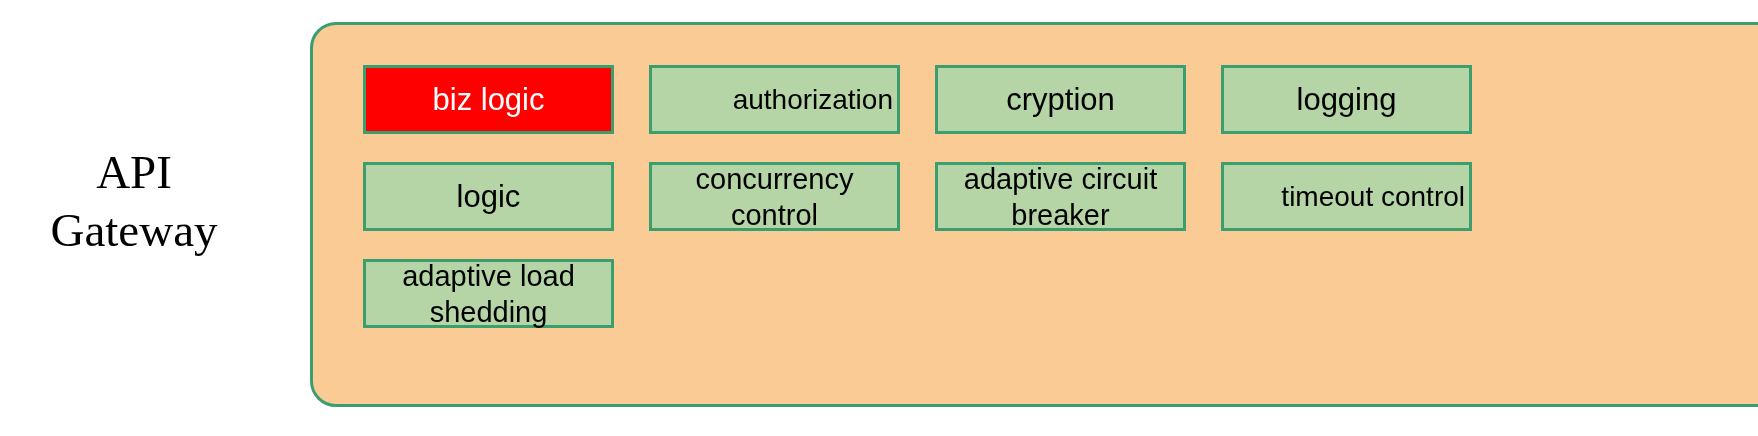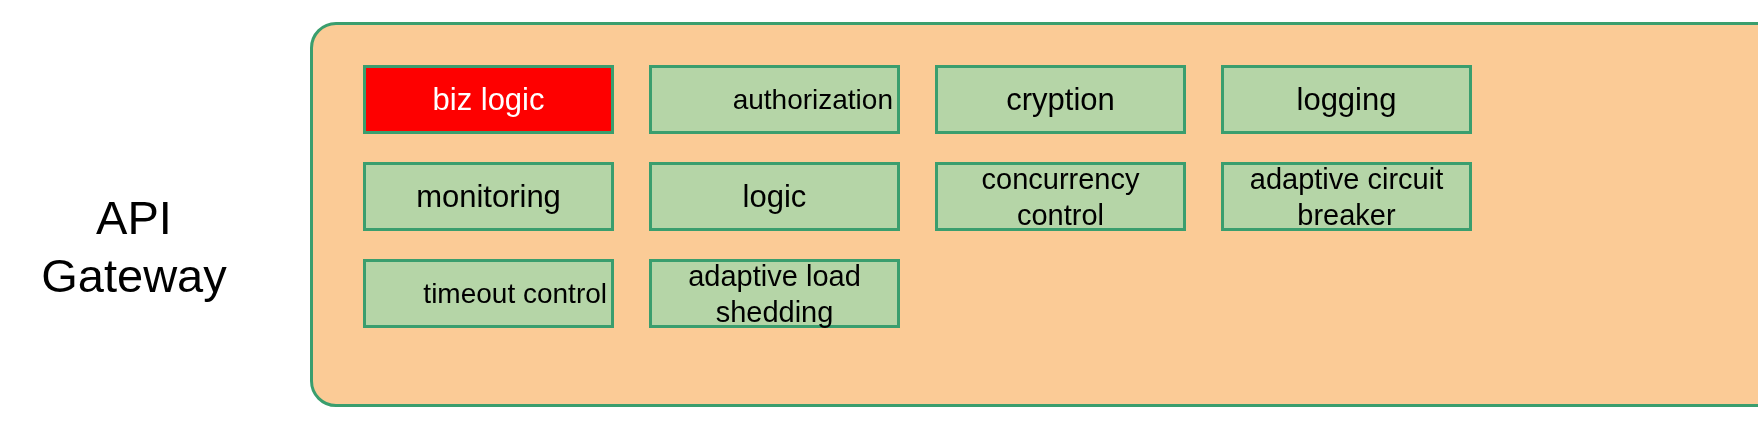--- a/index.html
+++ b/index.html
@@ -23,23 +23,22 @@
   
   #gateway-label {
     position: absolute;
     left: 10px;
     top: 143px;
     width: 248px;
     text-align: center;
     color: #000000;
     font-size: 47px;
     line-height: 58px;
-    font-family: Liberation Sans, sans-serif;
+    font-family: Liberation Serif, serif;
     white-space: nowrap;
-    margin-top: 46px;
   }
   #gateway-label .line { display: block; }
 
   
   #gateway-container {
     position: absolute;
     left: 310px;
     top: 22px;
     width: 1564px;
     height: 385px;
@@ -108,23 +107,20 @@
 
       <div class="cap-box">
         <span class="label">cryption</span>
       </div>
 
       <div class="cap-box">
         <span class="label">logging</span>
       </div>
 
 
-      <div class="cap-box">
-        <span class="label">monitoring</span>
-      </div>
 
       <div class="cap-box">
         <span class="label">logic</span>
       </div>
 
       <div class="cap-box two-line">
         <span class="label">concurrency control</span>
       </div>
 
 

